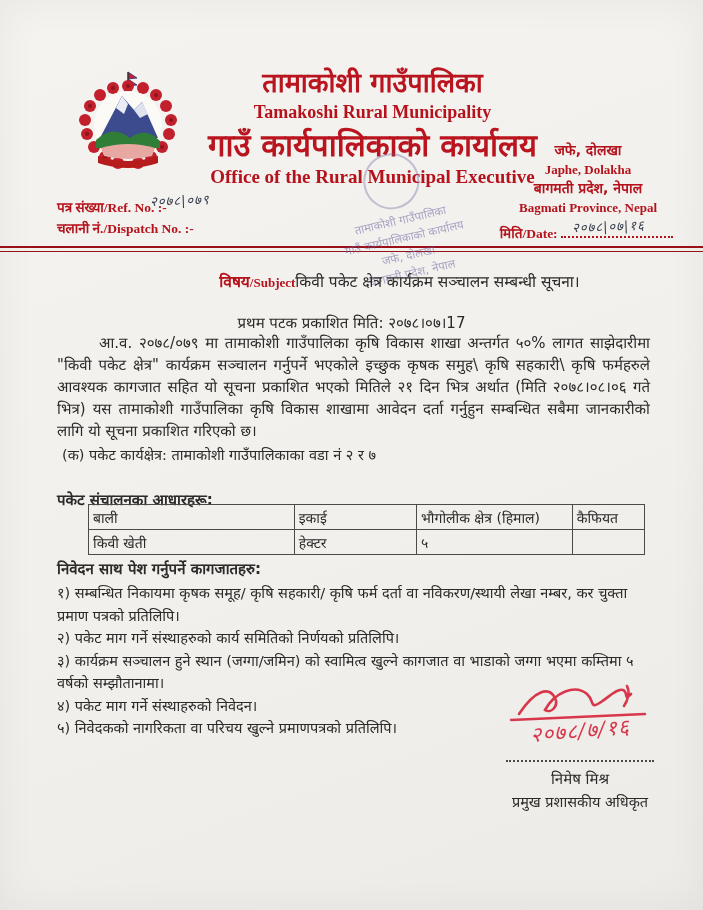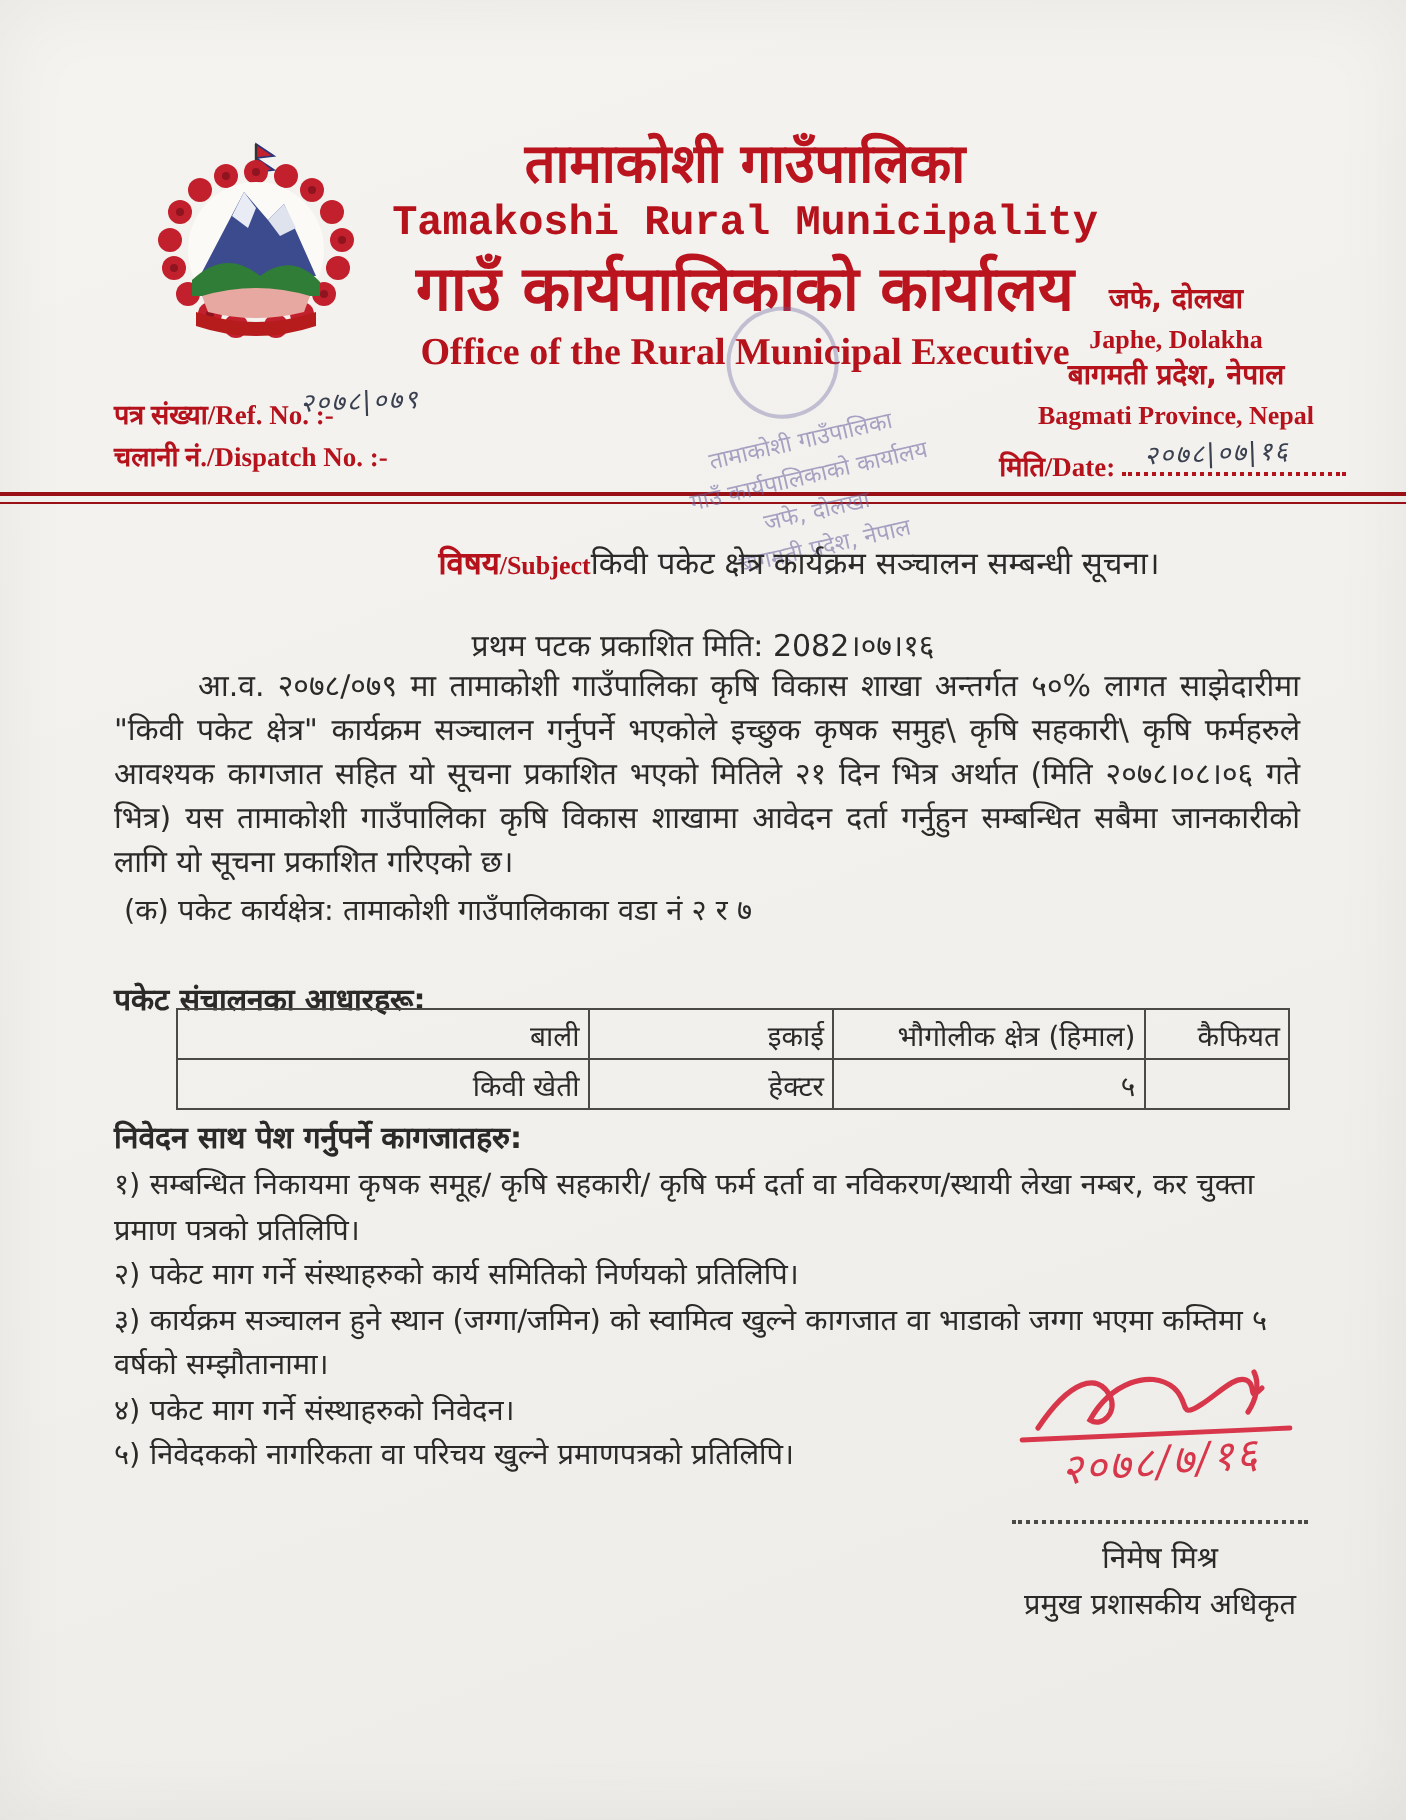--- a/index.html
+++ b/index.html
@@ -7,21 +7,21 @@
     position:relative;width:703px;height:910px;margin:0 auto;
     background:linear-gradient(160deg,#f4f3f0 0%,#f1f0ed 55%,#ecebe7 100%);
     font-family:"DejaVu Sans",sans-serif;color:#2b2a28;overflow:hidden;
     box-shadow:inset 0 0 40px rgba(0,0,0,0.05);
   }
   .abs{position:absolute;}
   
   .emblem{left:68px;top:64px;width:120px;height:120px;}
   .title-block{left:180px;top:66px;width:385px;text-align:center;}
   .np-title{font-size:27px;line-height:33px;font-weight:600;color:#ba141f;}
-  .en-title{font-family:Liberation Mono, monospace;font-weight:700;font-size:21px;line-height:27px;color:#b5121c;}
+  .en-title{font-family:Liberation Serif, serif;font-weight:700;font-size:18px;line-height:27px;color:#b5121c;}
   .np-office{font-size:31px;line-height:39px;font-weight:600;color:#ba141f;}
   .en-office{font-family:"Liberation Serif",serif;font-weight:700;font-size:19px;line-height:24px;color:#b5121c;}
   .addr-block{right:26px;top:141px;width:178px;text-align:center;color:#b5121c;line-height:19px;}
   .addr-np{font-size:14px;font-weight:600;}
   .addr-en{font-family:"Liberation Serif",serif;font-size:13px;font-weight:700;}
   .ref-block{left:57px;top:197px;line-height:21px;}
   .ref-line{font-size:13.5px;font-weight:600;color:#b5121c;font-family:"Liberation Serif",serif;}
   .handwrite{color:#3a4050;font-size:13px;font-style:italic;letter-spacing:1px;}
   .ref-value{left:150px;top:191px;transform:rotate(-2deg);}
   .date-row{right:30px;top:224px;font-size:13.5px;font-weight:600;color:#b5121c;font-family:"Liberation Serif",serif;padding-left:30px;}
@@ -38,21 +38,21 @@
   .subject-label .en{font-family:"Liberation Serif",serif;font-size:13px;font-weight:700;}
   .pub-date{left:0;top:312px;width:703px;text-align:center;font-size:15px;}
   .body-para{left:57px;top:332px;width:593px;font-size:15px;line-height:22px;text-align:justify;text-indent:42px;}
   .point{left:62px;font-size:14.5px;}
   .point-ka{top:444px;}
   .point-kha{top:468px;}
   .heading{left:57px;font-weight:700;font-size:15px;}
   .basis-heading{top:489px;}
   .docs-heading{top:558px;}
   table.basis{left:88px;top:504px;width:557px;border-collapse:collapse;position:absolute;}
-  table.basis td,table.basis th{border:1px solid #4b4a47;font-size:14px;font-weight:400;text-align:right;padding:1px 4px;height:22px;margin-left:25px;}
+  table.basis td,table.basis th{border:1px solid #4b4a47;font-size:14px;font-weight:400;text-align:left;padding:1px 4px;height:22px;margin-left:25px;}
   .docs{left:57px;top:582px;width:596px;font-size:14.5px;line-height:22.5px;}
   .doc-item{margin:0;}
   .more-info{margin-left:14px;}
   
   .sig-scribble{left:505px;top:680px;width:150px;height:48px;}
   .sig-date{left:500px;top:716px;width:160px;text-align:center;color:#d8374b;
     font-size:21px;font-style:italic;font-family:"DejaVu Serif",serif;transform:rotate(-5deg);letter-spacing:1px;}
   .sig-dots{left:506px;top:752px;width:148px;border-bottom:2.5px dotted #4a4a48;height:8px;}
   .sig-name{left:480px;top:768px;width:200px;text-align:center;font-size:15px;}
   .sig-title{left:455px;top:791px;width:250px;text-align:center;font-size:14.5px;}
@@ -146,21 +146,21 @@
     <div>तामाकोशी गाउँपालिका</div>
     <div>गाउँ कार्यपालिकाको कार्यालय</div>
     <div>जफे, दोलखा</div>
     <div>बागमती प्रदेश, नेपाल</div>
   </div>
 
   <div class="abs subject">
     <span class="subject-label"><span>विषय</span><span class="en">/Subject</span></span><span>किवी पकेट क्षेत्र कार्यक्रम सञ्चालन सम्बन्धी सूचना।</span>
   </div>
 
-  <div class="abs pub-date">प्रथम पटक प्रकाशित मिति: 2082।०७।१६</div>
+  <div class="abs pub-date">प्रथम पटक प्रकाशित मिति: २०७८।०७।17</div>
 
   <div class="abs body-para">आ.व. २०७८/०७९ मा तामाकोशी गाउँपालिका कृषि विकास शाखा अन्तर्गत ५०% लागत साझेदारीमा "किवी पकेट क्षेत्र" कार्यक्रम सञ्चालन गर्नुपर्ने भएकोले इच्छुक कृषक समुह\ कृषि सहकारी\ कृषि फर्महरुले आवश्यक कागजात सहित यो सूचना प्रकाशित भएको मितिले २१ दिन भित्र अर्थात (मिति २०७८।०८।०६ गते भित्र) यस तामाकोशी गाउँपालिका कृषि विकास शाखामा आवेदन दर्ता गर्नुहुन सम्बन्धित सबैमा जानकारीको लागि यो सूचना प्रकाशित गरिएको छ।</div>
 
   <div class="abs point point-ka">(क) पकेट कार्यक्षेत्र: तामाकोशी गाउँपालिकाका वडा नं २ र ७</div>
 
   <div class="abs heading basis-heading">पकेट संचालनका आधारहरू:</div>
   <table class="basis">
     <tbody>
         <tr>
       <th style="width:37%">बाली</th>

